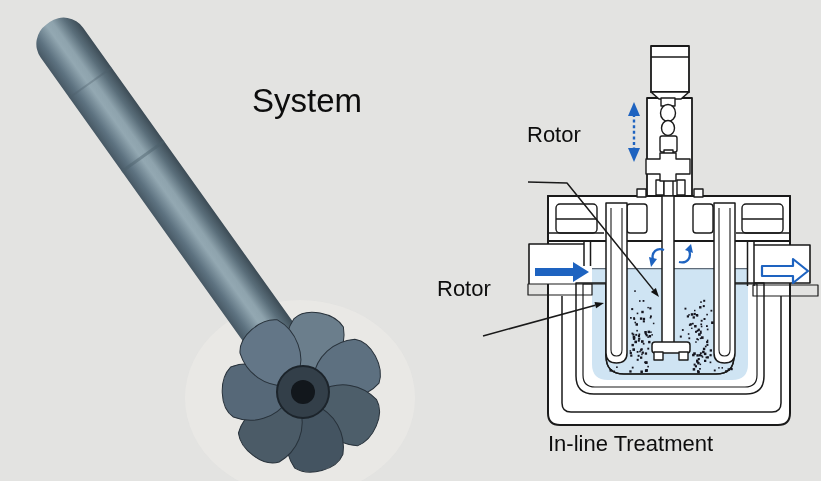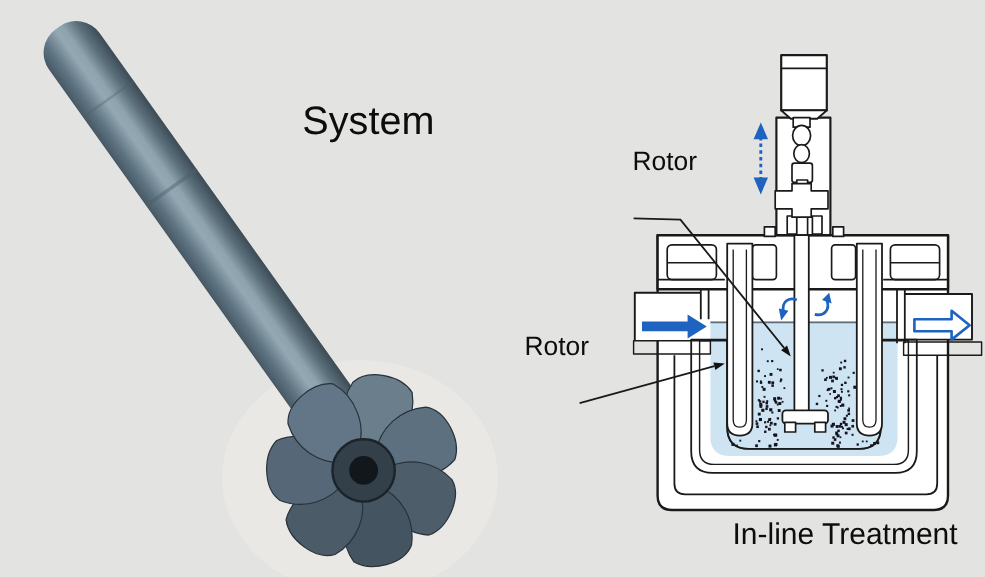--- a/index.html
+++ b/index.html
@@ -6,21 +6,21 @@
     --background:#e3e3e1; --accent-blue:#1e63c0; --melt-blue:#cfe4f3;
     --refractory-tan:#c59a52; --refractory-light:#dcb97f; --line-black:#1a1a1a; --ink:#0d0d0d;
   }
   html,body{margin:0;padding:0;}
   body{width:821px;height:481px;background:var(--background);position:relative;overflow:hidden;
        font-family:"Liberation Sans","DejaVu Sans",sans-serif;}
   #stage{position:absolute;left:0;top:0;}
   .lbl{position:absolute;color:var(--ink);white-space:nowrap;}
   .title{font-size:33px;line-height:45px;text-align:right;}
   .callout{font-size:22px;line-height:34px;}
-  .caption{font-size:25px;text-align:right;}
+  .caption{font-size:22px;text-align:left;}
   .ln{stroke:var(--line-black);fill:none;}
   .wh{fill:#ffffff;stroke:var(--line-black);}
   .accent-f{fill:var(--accent-blue);}
   .accent-s{stroke:var(--accent-blue);fill:none;}
 </style>
 </head>
 <body>
 
 <svg id="stage" width="821" height="481" viewBox="0 0 821 481">
   <defs>

